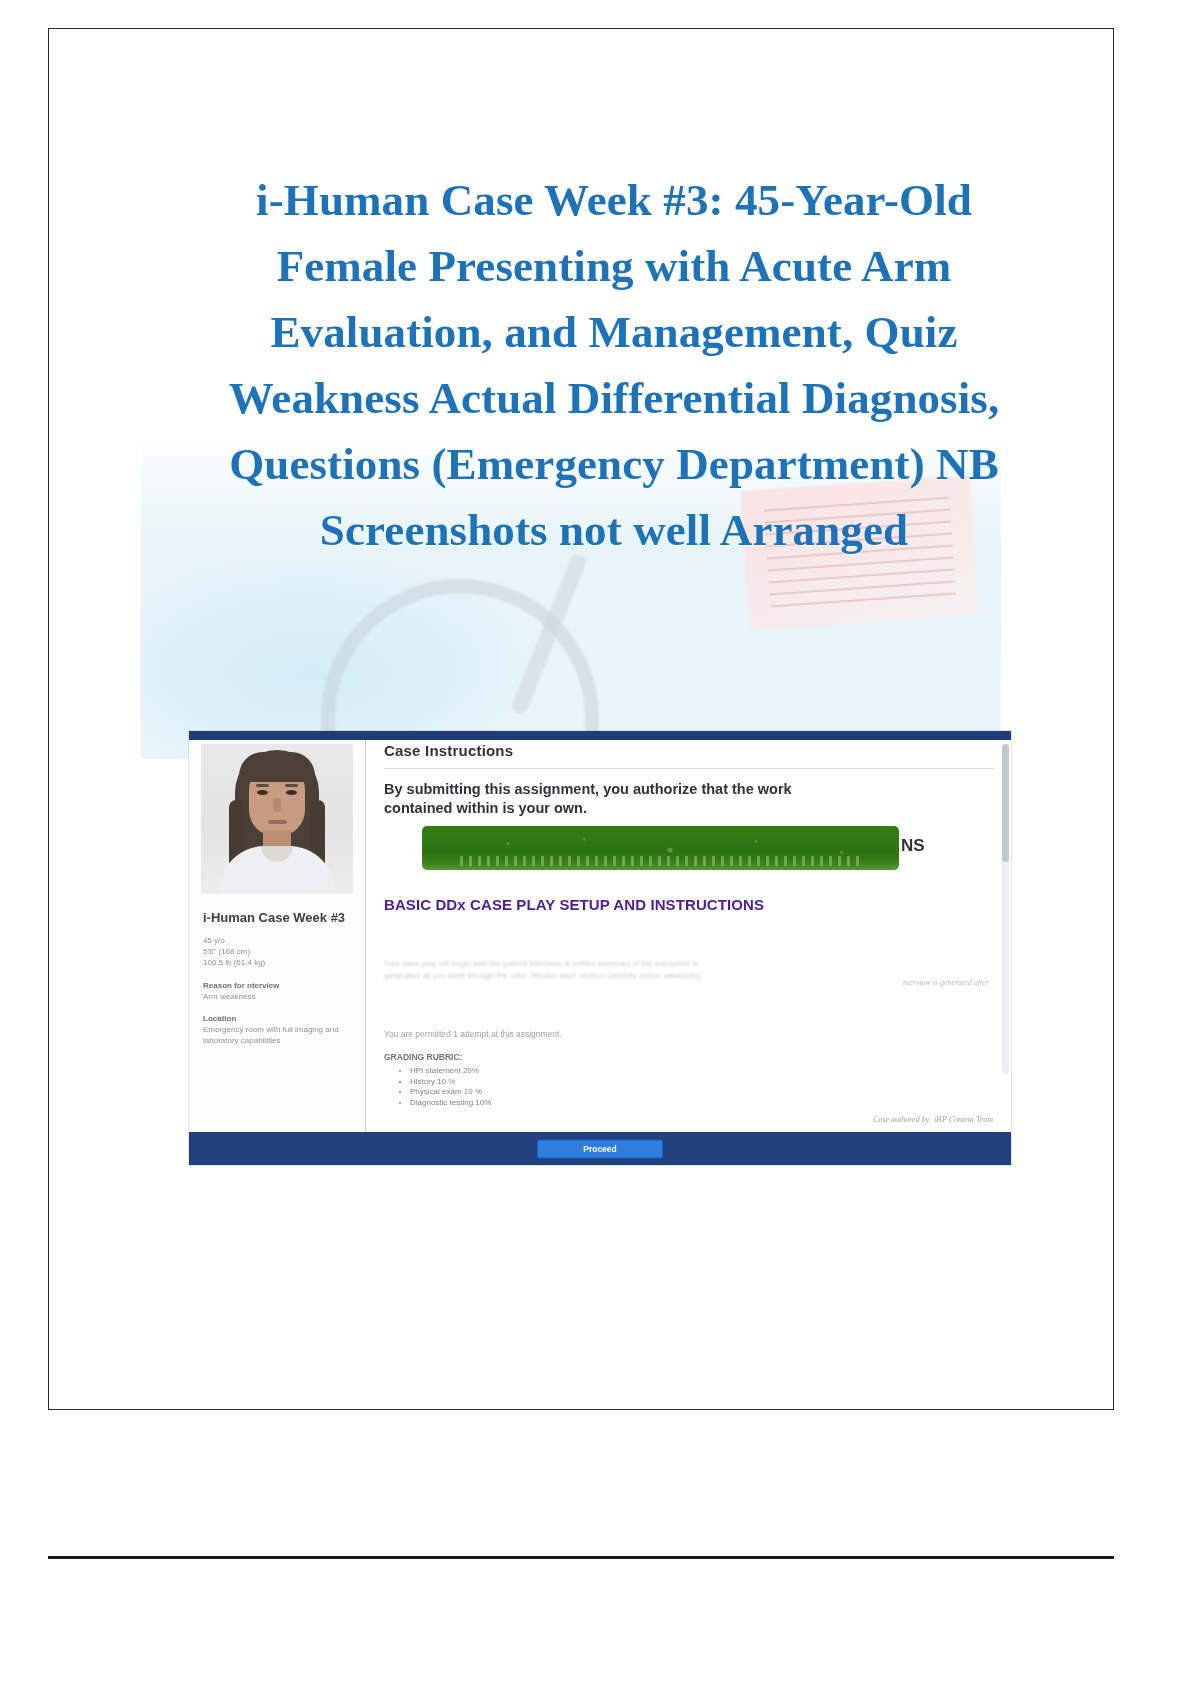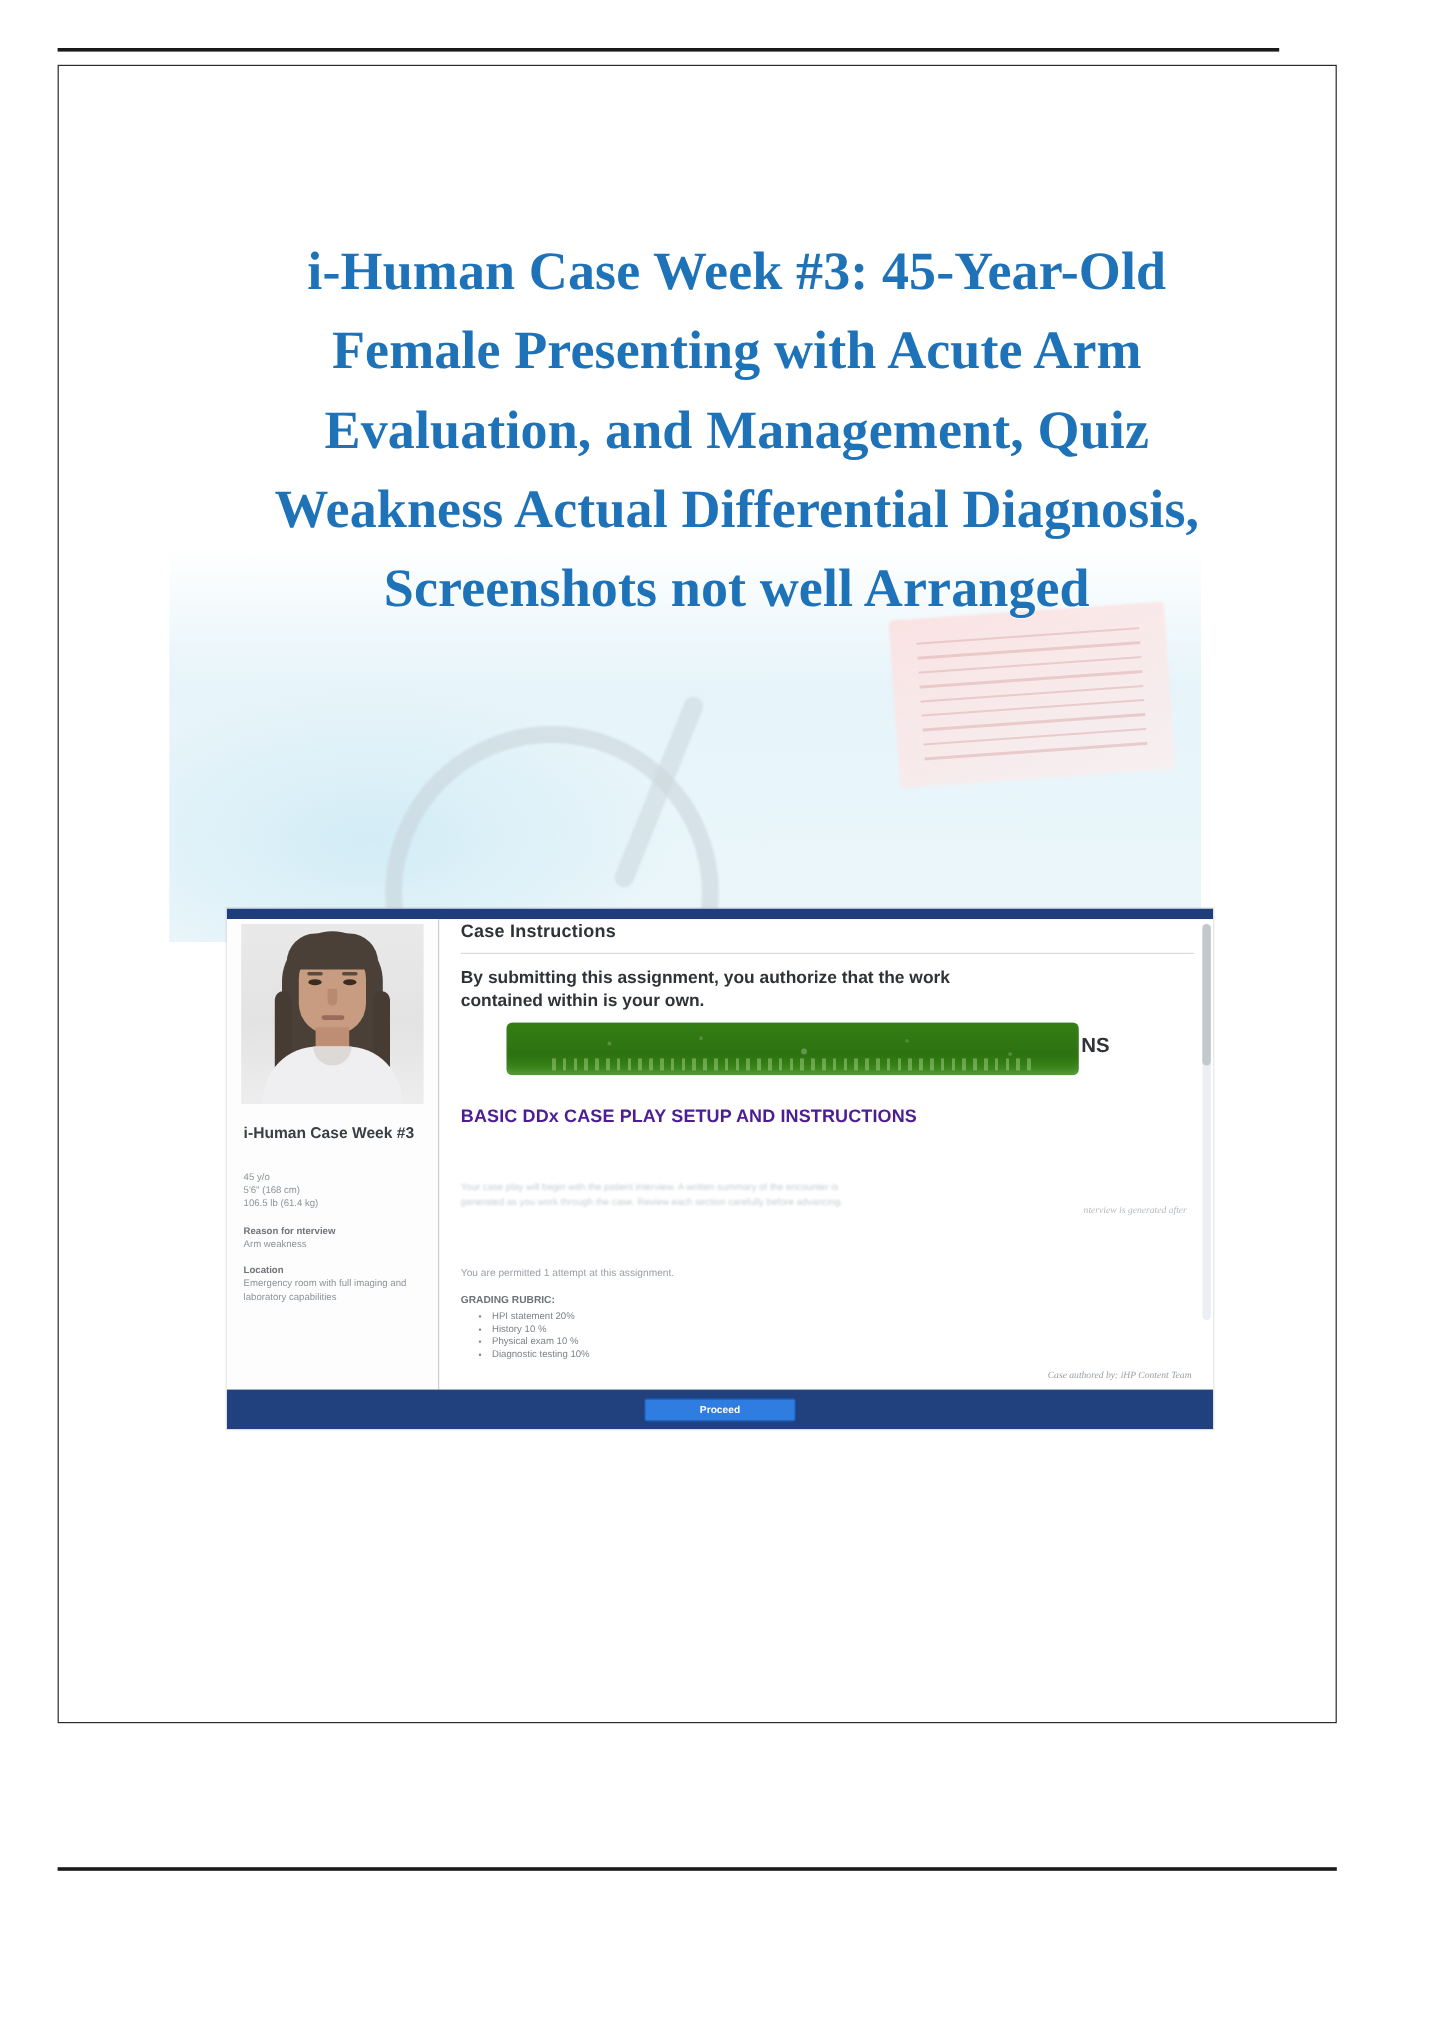--- a/index.html
+++ b/index.html
@@ -12,21 +12,21 @@
     height: 1700px;
     position: relative;
     font-family: "Liberation Serif", serif;
     overflow: hidden;
   }
 
   
   .page-sheet {
     position: absolute;
     left: 48px;
-    top: 54px;
+    top: 28px;
     width: 1066px;
     height: 1382px;
     background: #ffffff;
     border: 1px solid #2b2b2b;
     box-sizing: border-box;
     overflow: hidden;
   }
   .rule-top {
     position: absolute;
     left: 48px;
@@ -231,21 +231,21 @@
   .av-strand-l { left: 28px; }
   .av-strand-r { left: 110px; }
 
   .rail-pad { padding: 16px 12px 0 14px; }
   .rail-title {
     font-family: "Liberation Sans", sans-serif;
     font-weight: bold;
     font-size: 13px;
     line-height: 16px;
     color: #3a3f45;
-    margin-bottom: 23px;
+    margin-bottom: 9px;
   }
   .rail-vitals {
     font-family: "Liberation Sans", sans-serif;
     font-size: 8px;
     line-height: 11px;
     color: #8d9399;
     margin-bottom: 12px;
     filter: blur(0.35px);
   }
   .rail-sec-label {
@@ -456,20 +456,21 @@
     <div class="wm-steth-tube"></div>
     <div class="wm-pink"></div>
     <div class="wm-pink-lines"></div>
   </div>
 
   <div class="doc-title">
     <div>i-Human Case Week #3: 45-Year-Old</div>
     <div>Female Presenting with Acute Arm</div>
     <div>Evaluation, and Management, Quiz</div>
     <div>Weakness Actual Differential Diagnosis,</div>
+    <div>Questions (Emergency Department) NB</div>
     <div>Screenshots not well Arranged</div>
   </div>
 
   <div class="shot">
 
     <div class="shot-topbar"></div>
 
     <div class="shot-body">
 
       <div class="rail">

